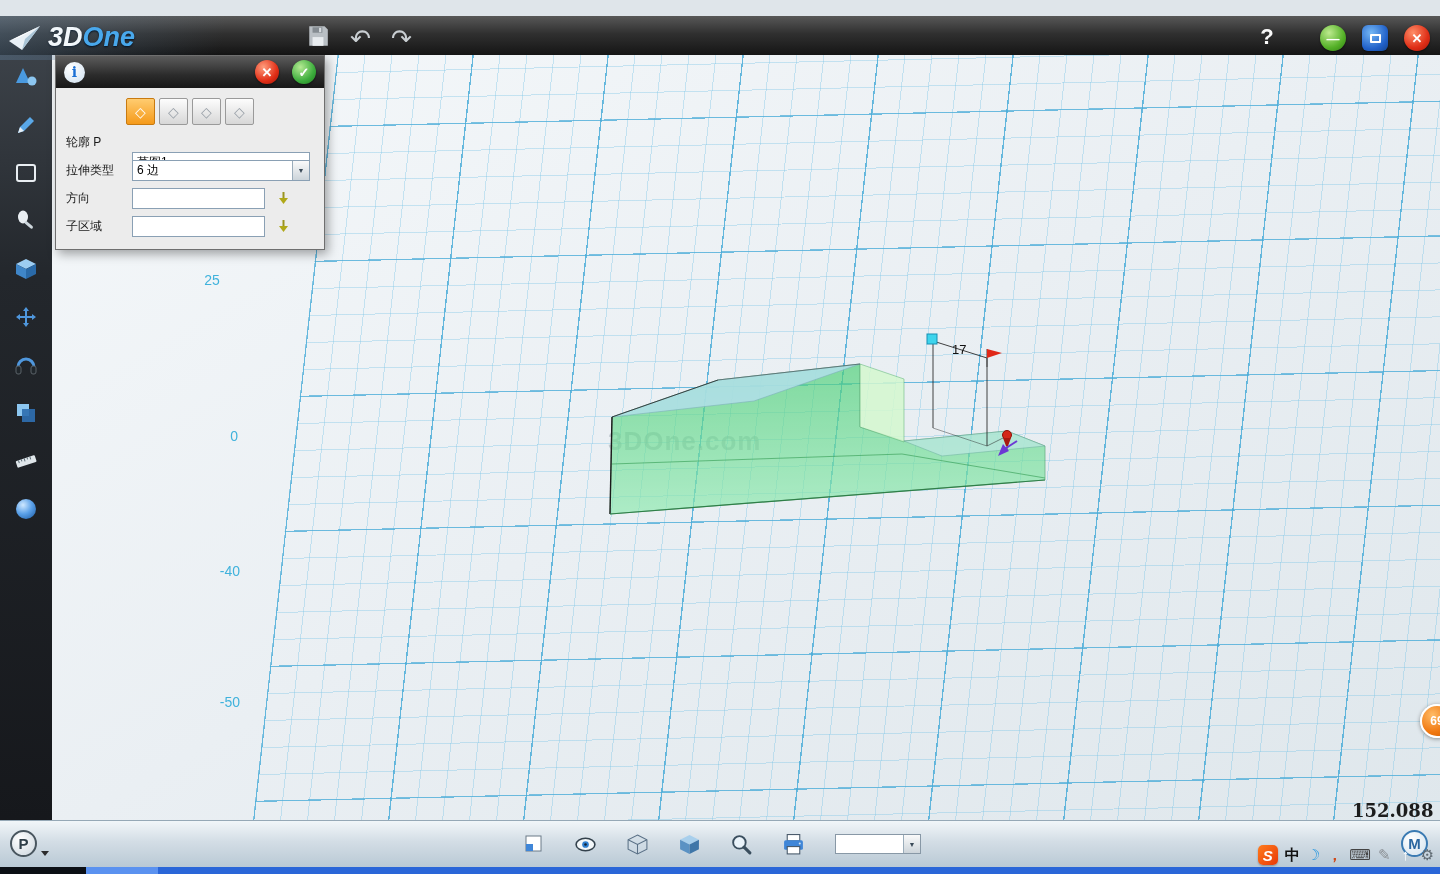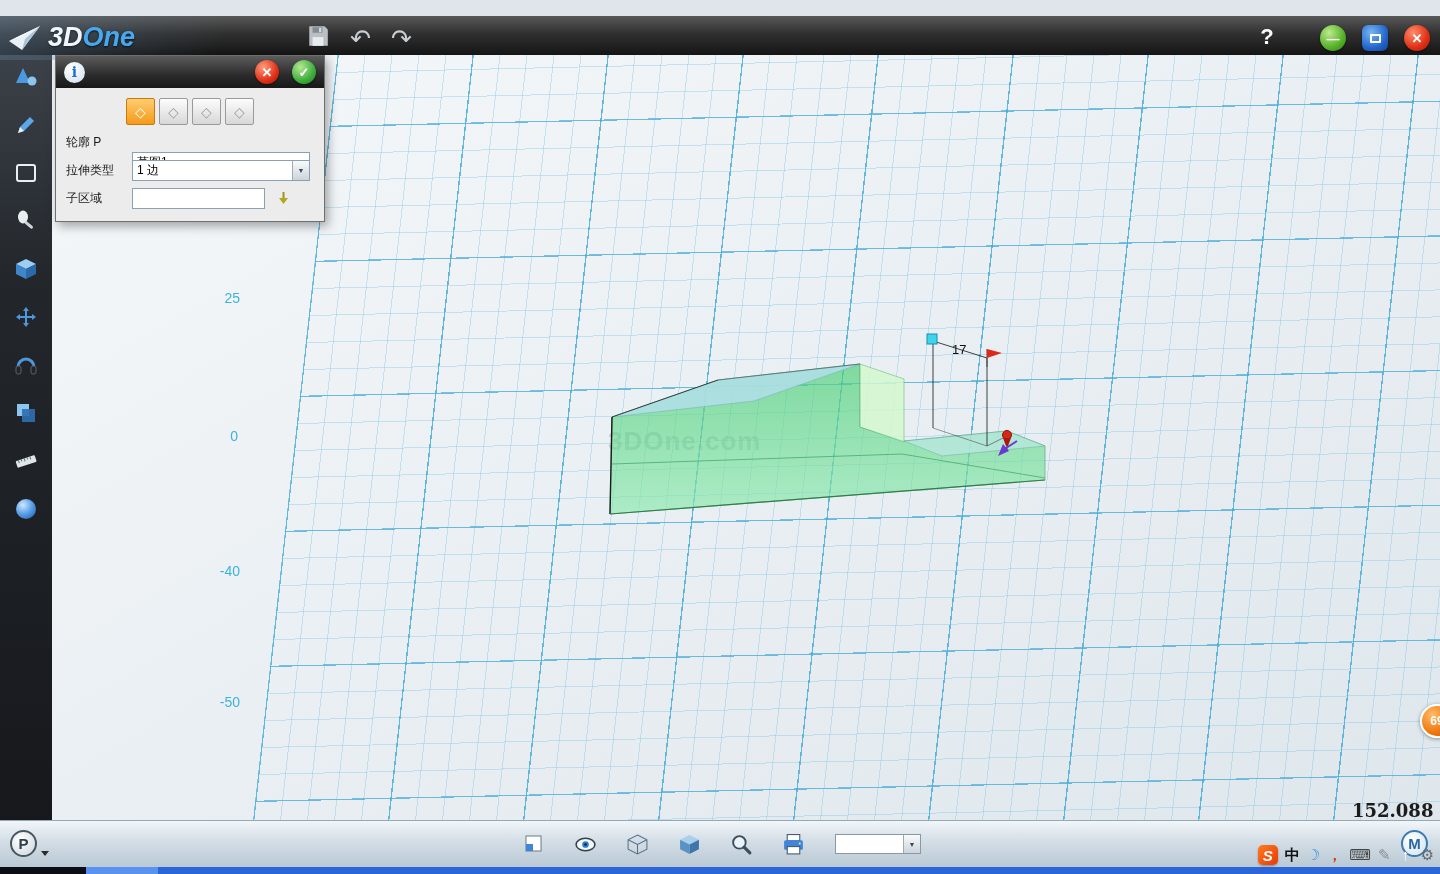--- a/index.html
+++ b/index.html
@@ -36,21 +36,21 @@
   .canvas { position:absolute; left:52px; top:44px; width:1388px; height:776px; overflow:hidden;
     background:linear-gradient(150deg,#f5f8fa 0%, #eaeff3 50%, #dfe7ec 100%); }
   .grid { position:absolute; left:288px; top:-12px; width:1560px; height:1040px;
     transform-origin:0 0; transform:skewX(-6.3deg) skewY(-1.3deg);
     background-image:
       repeating-linear-gradient(90deg, rgba(70,170,215,.78) 0, rgba(70,170,215,.78) 1.4px, transparent 1.4px, transparent 135px),
       repeating-linear-gradient(0deg,  rgba(70,170,215,.70) 0, rgba(70,170,215,.70) 1.3px, transparent 1.3px, transparent 135px),
       repeating-linear-gradient(90deg, rgba(122,196,230,.38) 0, rgba(122,196,230,.38) 1px, transparent 1px, transparent 27px),
       repeating-linear-gradient(0deg,  rgba(122,196,230,.38) 0, rgba(122,196,230,.38) 1px, transparent 1px, transparent 27px); }
   .axis { position:absolute; width:56px; text-align:right; font-size:14px; color:#3fb2dc; }
-  .ax-25  { left:132px; top:246px; }
+  .ax-25  { left:132px; top:228px;text-align:center; }
   .ax-0   { left:130px; top:384px; }
   .ax-m25 { left:132px; top:519px; }
   .ax-m50 { left:132px; top:650px; }
   .model-svg { position:absolute; left:0; top:0; }
   .watermark { position:absolute; left:556px; top:374px; font-size:26px; font-weight:bold;
     color:rgba(162,174,182,.58); letter-spacing:1px; z-index:3;margin-top:8px; }
   .measure { position:absolute; left:1300px; top:756px; font-family:"DejaVu Serif", serif; font-size:18px; color:#1c1c1c;font-weight:bold; }
   .badge { position:absolute; left:1368px; top:660px; width:34px; height:34px; border-radius:50%;
     background:radial-gradient(circle at 35% 30%, #ffbb66, #f07810 60%, #d25c00);
     border:2px solid #fff; box-shadow:0 1px 4px rgba(0,0,0,.4);
@@ -317,23 +317,33 @@
         <button class="type-btn">◇</button>
         <button class="type-btn">◇</button>
       </div>
       <div class="f-row">
         <span class="f-label">轮廓 P</span>
         <input class="f-input w-wide" value="草图1" style="">
       </div>
       <div class="f-row">
         <span class="f-label">拉伸类型</span>
         <div class="f-select">
-          <span>1 边</span>
+          <span>6 边</span>
           <span class="arrow">▼</span>
         </div>
+      </div>
+      <div class="f-row">
+        <span class="f-label">方向</span>
+        <input class="f-input w-short" value="" style="">
+        <button class="picker">
+          <svg width="15" height="15" viewBox="0 0 15 15">
+            <path d="M7.5,1 V8" stroke="#9a9420" stroke-width="2" fill="none"></path>
+            <polygon points="3,7 12,7 7.5,13" fill="#b0a818"></polygon>
+          </svg>
+        </button>
       </div>
       <div class="f-row">
         <span class="f-label">子区域</span>
         <input class="f-input w-short" value="" style="">
         <button class="picker">
           <svg width="15" height="15" viewBox="0 0 15 15">
             <path d="M7.5,1 V8" stroke="#9a9420" stroke-width="2" fill="none"></path>
             <polygon points="3,7 12,7 7.5,13" fill="#b0a818"></polygon>
           </svg>
         </button>

